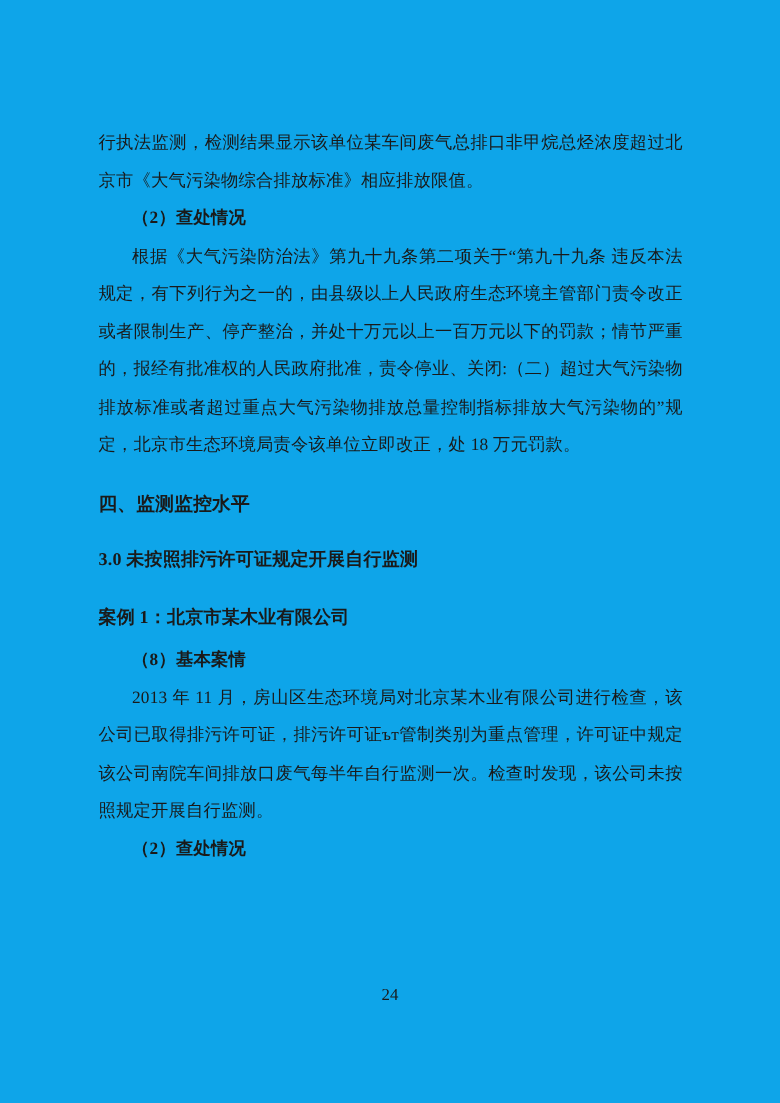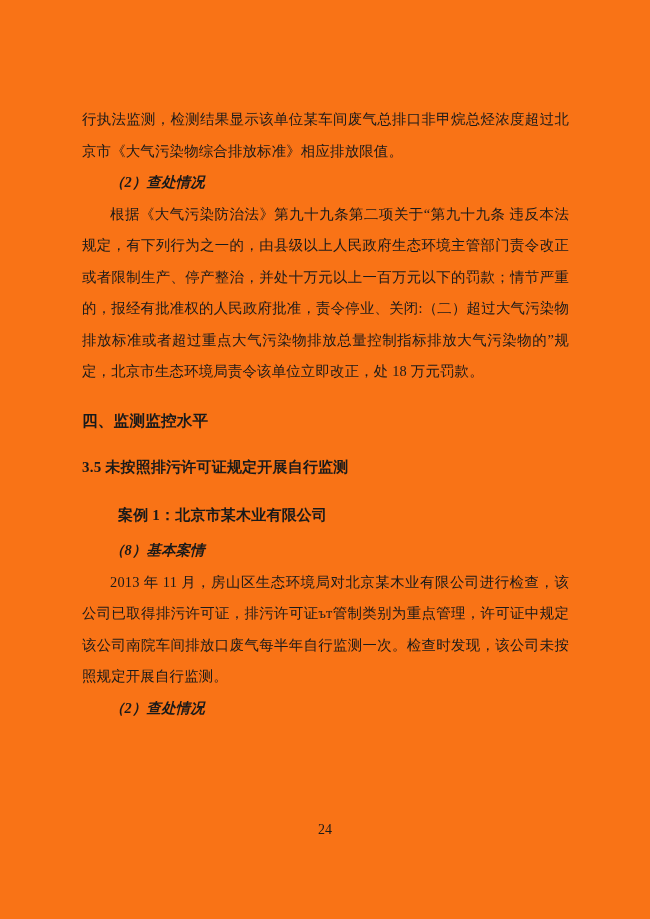--- a/index.html
+++ b/index.html
@@ -13,21 +13,21 @@
     position: relative;
     font-family: "Liberation Serif", serif;
     color: #1a1a1a;
     overflow: hidden;
   }
   .page {
     position: absolute;
     left: 0; top: 0;
     width: 650px;
     height: 919px;
-    background: #f97316;
+    background: #0ea5e9;
   }
   .content {
     position: absolute;
     left: 82px;
     top: 104px;
     width: 487px;
   }
   p {
     margin: 0;
     font-size: 14.4px;
@@ -38,21 +38,20 @@
   }
   .para {
     text-indent: 0;
   }
   .indent {
     text-indent: 28px;
   }
   .sub-head {
     text-indent: 28px;
     font-weight: bold;
-    font-style: italic;
   }
   .section-head {
     font-size: 15.6px;
     font-weight: bold;
     line-height: 31.5px;
     margin-top: 17px;
     margin-bottom: 6px;
   }
   .sub-section-head {
     font-size: 15px;
@@ -60,21 +59,20 @@
     line-height: 31.5px;
     margin-top: 16px;
     margin-bottom: 6px;
   }
   .case-head {
     font-size: 15px;
     font-weight: bold;
     line-height: 31.5px;
     margin-top: 16px;
     margin-bottom: 4px;
-    margin-left: 36px;
   }
   .page-number {
     position: absolute;
     left: 0;
     top: 822px;
     width: 650px;
     text-align: center;
     font-size: 14px;
     font-family: "Liberation Serif", serif;
     color: #1a1a1a;
@@ -87,21 +85,21 @@
   <div class="content">
 
     <p class="para">行执法监测，检测结果显示该单位某车间废气总排口非甲烷总烃浓度超过北京市《大气污染物综合排放标准》相应排放限值。</p>
 
     <p class="sub-head">（2）查处情况</p>
 
     <p class="indent">根据《大气污染防治法》第九十九条第二项关于“第九十九条 违反本法规定，有下列行为之一的，由县级以上人民政府生态环境主管部门责令改正或者限制生产、停产整治，并处十万元以上一百万元以下的罚款；情节严重的，报经有批准权的人民政府批准，责令停业、关闭:（二）超过大气污染物排放标准或者超过重点大气污染物排放总量控制指标排放大气污染物的”规定，北京市生态环境局责令该单位立即改正，处 18 万元罚款。</p>
 
     <p class="section-head">四、监测监控水平</p>
 
-    <p class="sub-section-head">3.5 未按照排污许可证规定开展自行监测</p>
+    <p class="sub-section-head">3.0 未按照排污许可证规定开展自行监测</p>
 
     <p class="case-head">案例 1：北京市某木业有限公司</p>
 
     <p class="sub-head">（8）基本案情</p>
 
     <p class="indent">2013 年 11 月，房山区生态环境局对北京某木业有限公司进行检查，该公司已取得排污许可证，排污许可证ът管制类别为重点管理，许可证中规定该公司南院车间排放口废气每半年自行监测一次。检查时发现，该公司未按照规定开展自行监测。</p>
 
     <p class="sub-head">（2）查处情况</p>
 
 

